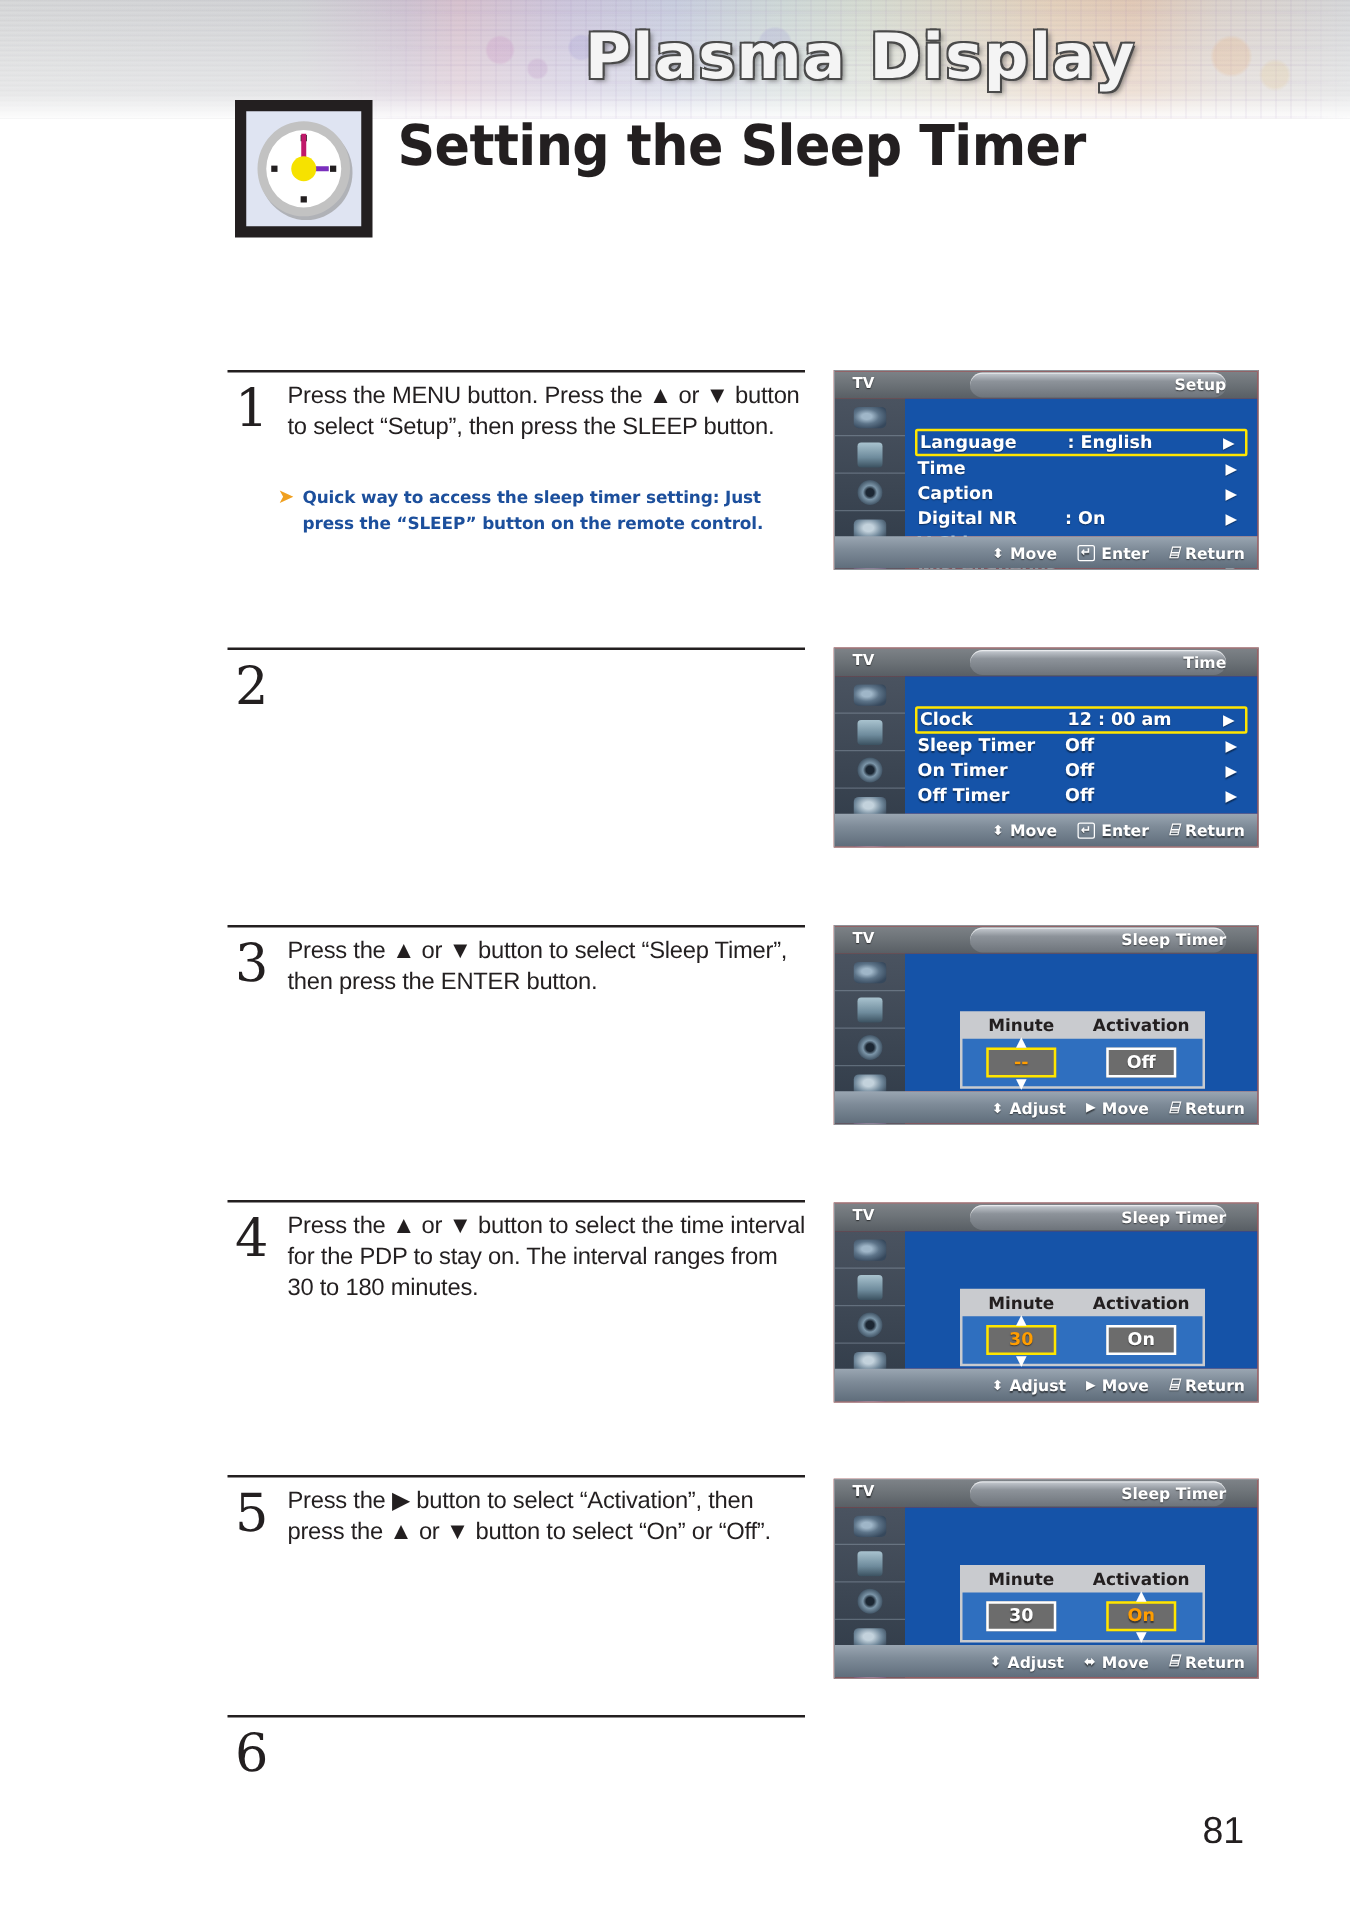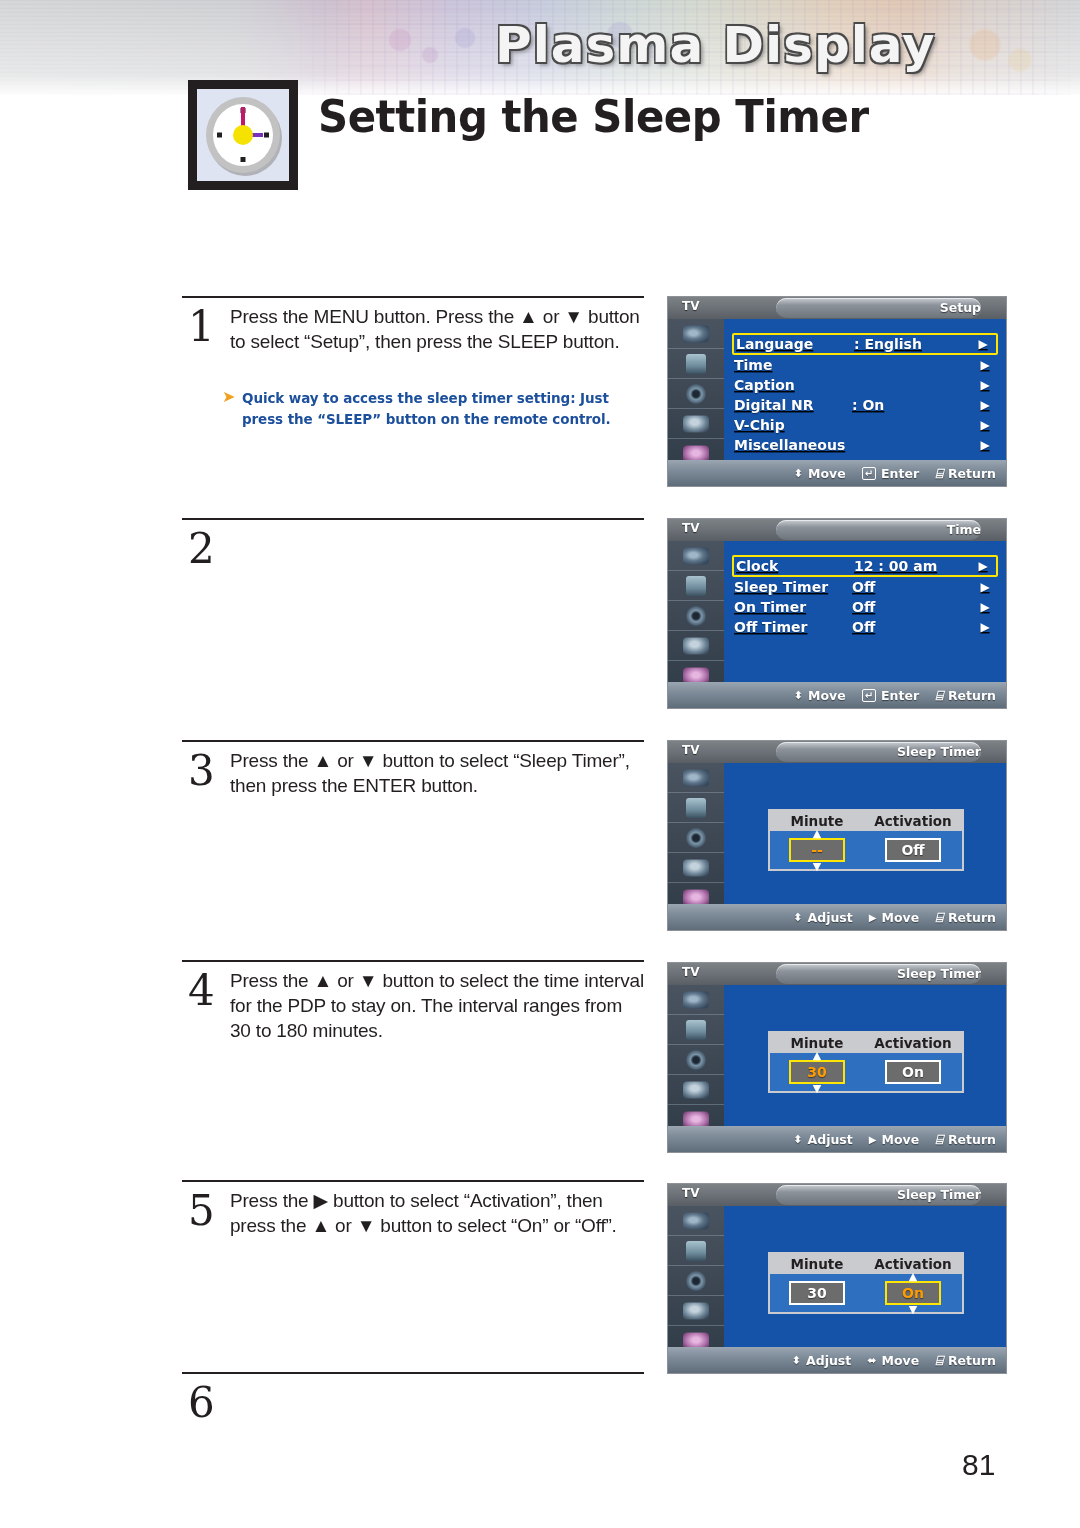--- a/index.html
+++ b/index.html
@@ -42,21 +42,21 @@
       radial-gradient(circle at 620px 35px, rgba(130,120,205,.28) 0 12px, transparent 14px),
       radial-gradient(circle at 655px 50px, rgba(120,120,210,.22) 0 8px, transparent 10px),
       radial-gradient(circle at 985px 45px, rgba(235,150,70,.28) 0 14px, transparent 17px),
       radial-gradient(circle at 1020px 60px, rgba(230,180,80,.25) 0 10px, transparent 13px),
       repeating-linear-gradient(90deg, rgba(150,120,180,.13) 0 2px, transparent 2px 12px),
       repeating-linear-gradient(0deg, rgba(150,120,180,.10) 0 2px, transparent 2px 14px);
     -webkit-mask-image: linear-gradient(90deg, transparent 0 26%, #000 33%, #000 96%, transparent 100%);
             mask-image: linear-gradient(90deg, transparent 0 26%, #000 33%, #000 96%, transparent 100%);
   }
   .banner-title {
-    position: absolute; left: 495px; top: 16px;
+    position: absolute; left: 468px; top: 16px;
     font-family: "DejaVu Sans", sans-serif;
     font-size: 50px; font-weight: 700;
     letter-spacing: 1px;
     color: #f4f4f4;
     text-shadow:
       -1.6px -1.6px 0 #4a4a4a, 1.6px -1.6px 0 #4a4a4a,
       -1.6px  1.6px 0 #4a4a4a, 1.6px  1.6px 0 #4a4a4a,
        3px 3px 4px rgba(60,60,60,.55);
     white-space: nowrap;
   }
@@ -155,21 +155,21 @@
     letter-spacing: -0.1px;
   }
   .note-arrow {
     position: absolute; left: -20px; top: 1px;
     color: #f0a020; font-size: 16px; line-height: 1;
   }
 
   
   .osd {
     position: absolute;
-    width: 340px; height: 191px;
+    width: 340px; height: 160px;
     background: #b91c1c;
     border: 1px solid #8e9298;
     overflow: hidden;
     font-family: "DejaVu Sans", sans-serif;
   }
   .osd-top {
     position: absolute; left: 0; top: 0; width: 100%; height: 22px;
     background: linear-gradient(180deg,#7d8287 0%,#6d7378 45%,#585e64 100%);
   }
   .osd-tv {
@@ -242,21 +242,21 @@
   }
   .mrow .lbl { width: 118px; }
   .mrow .val { flex: 1; }
   .mrow .arw { width: 22px; text-align: center; font-size: 12px; }
   .mrow.sel {
     border: 2px solid #ffe600; border-radius: 2px;
     margin: 0 8px; height: 22px; padding: 0 2px;
   }
   .mrow.dim { color: #7fa7d6; text-shadow:none; }
   .mrow.dim .arw { color: #7fa7d6; }
-  .mlist { padding-top: 14px; text-decoration: underline; }
+  .mlist { padding-top: 24px; }
 
   
   .st-box {
     position: absolute; left: 44px; top: 46px;
     width: 196px; height: 62px;
     background: #c9cbcf;
     padding: 2px;
   }
   .st-hdr {
     display: flex; height: 20px; align-items: center;

